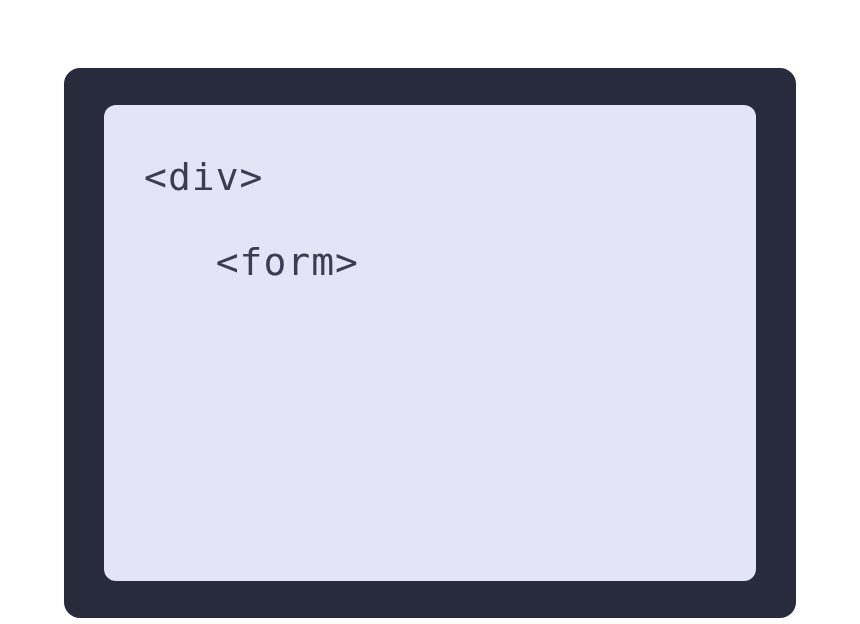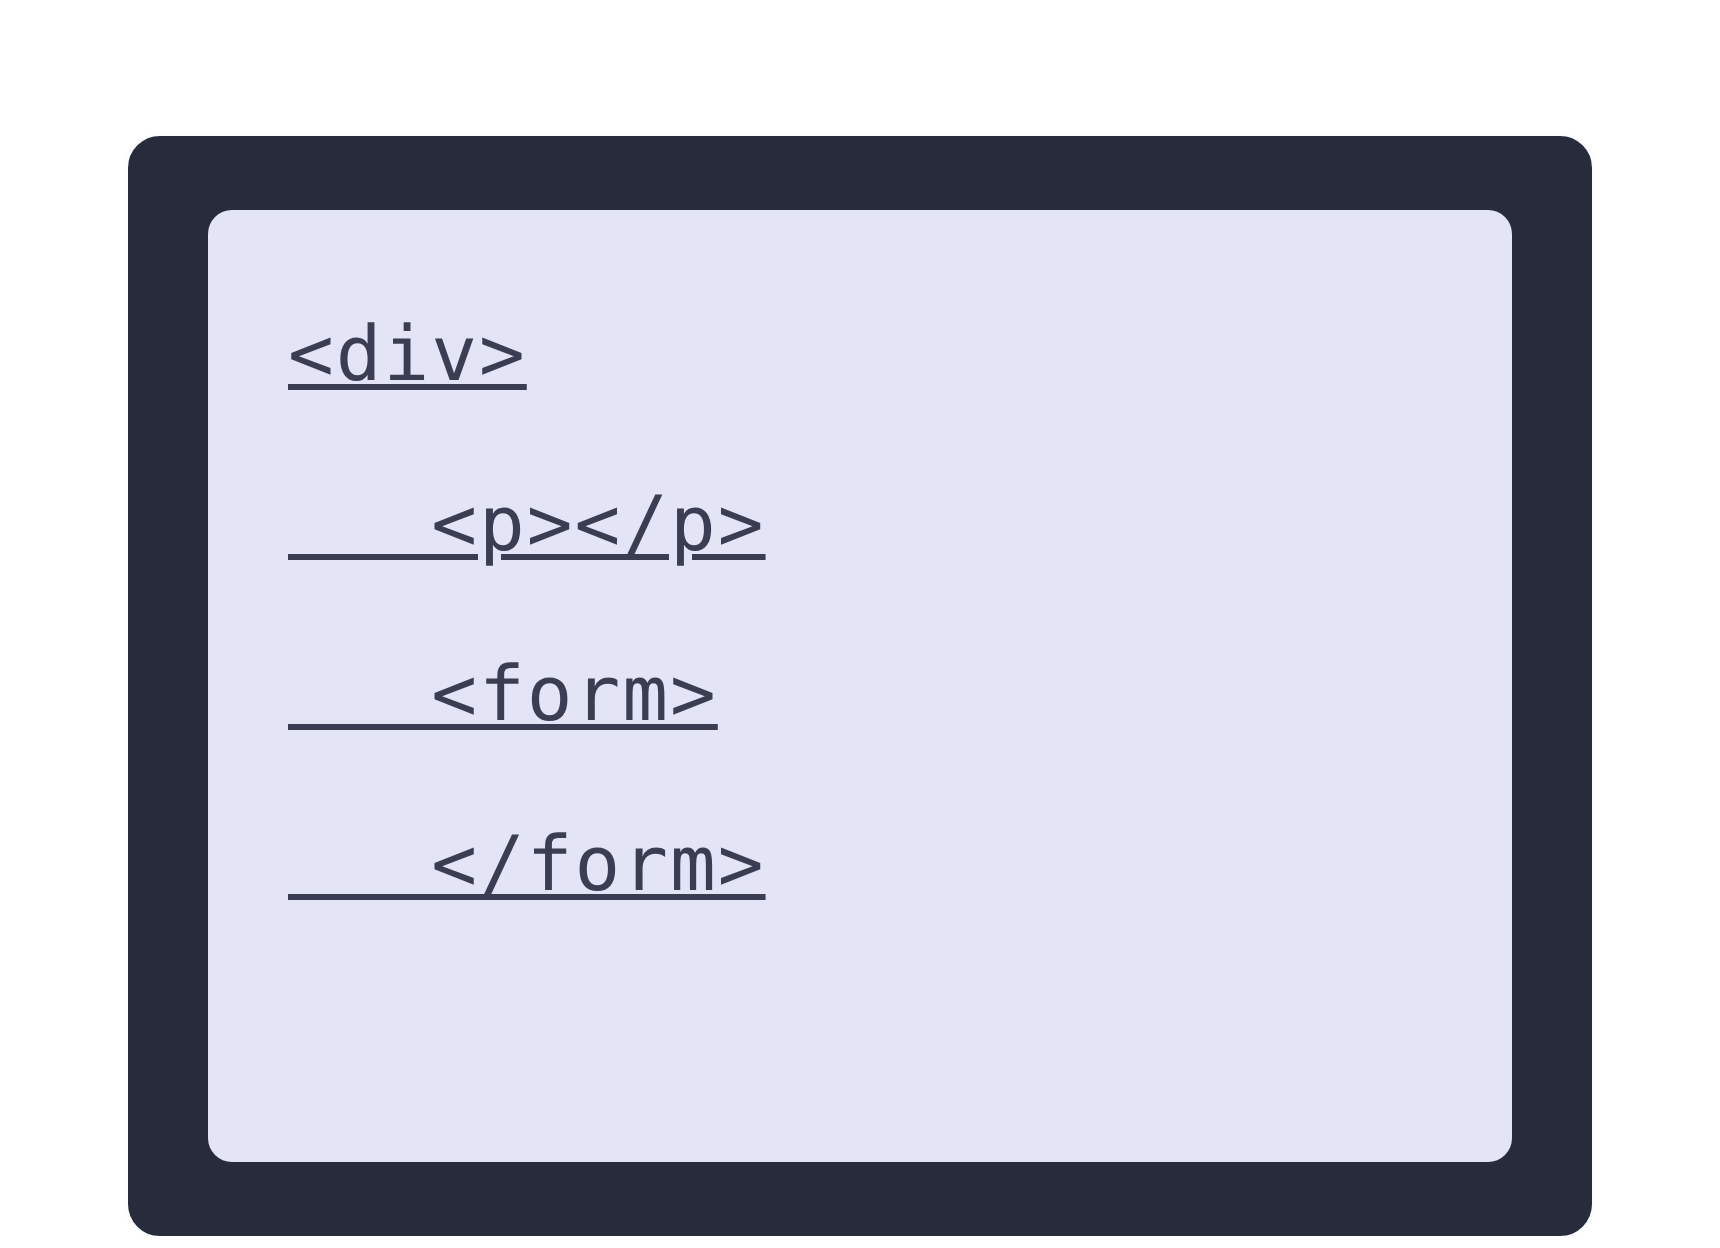--- a/index.html
+++ b/index.html
@@ -42,29 +42,28 @@
     padding: 30px 40px;
     overflow: hidden;
   }
   .code {
     margin: 0;
     font-family: "DejaVu Sans Mono", "Liberation Mono", monospace;
     font-size: 38px;
     font-weight: 500;
     line-height: 85px;
     color: var(--code-text, #3b3e53);
-    text-decoration: underline;
   }
   .code-line {
     white-space: pre;
     letter-spacing: 1px;
   }
 </style>
 </head>
 <body>
 
 <div class="stage">
   <div class="code-card">
     <div class="code-panel">
-      <pre class="code"><div class="code-line">&lt;div&gt;</div><div class="code-line">   &lt;p&gt;&lt;/p&gt;</div><div class="code-line">   &lt;form&gt;</div><div class="code-line">   &lt;/form&gt;</div></pre>
+      <pre class="code"><div class="code-line">&lt;div&gt;</div><div class="code-line">   &lt;form&gt;</div></pre>
     </div>
   </div>
 </div>
 
 </body></html>

